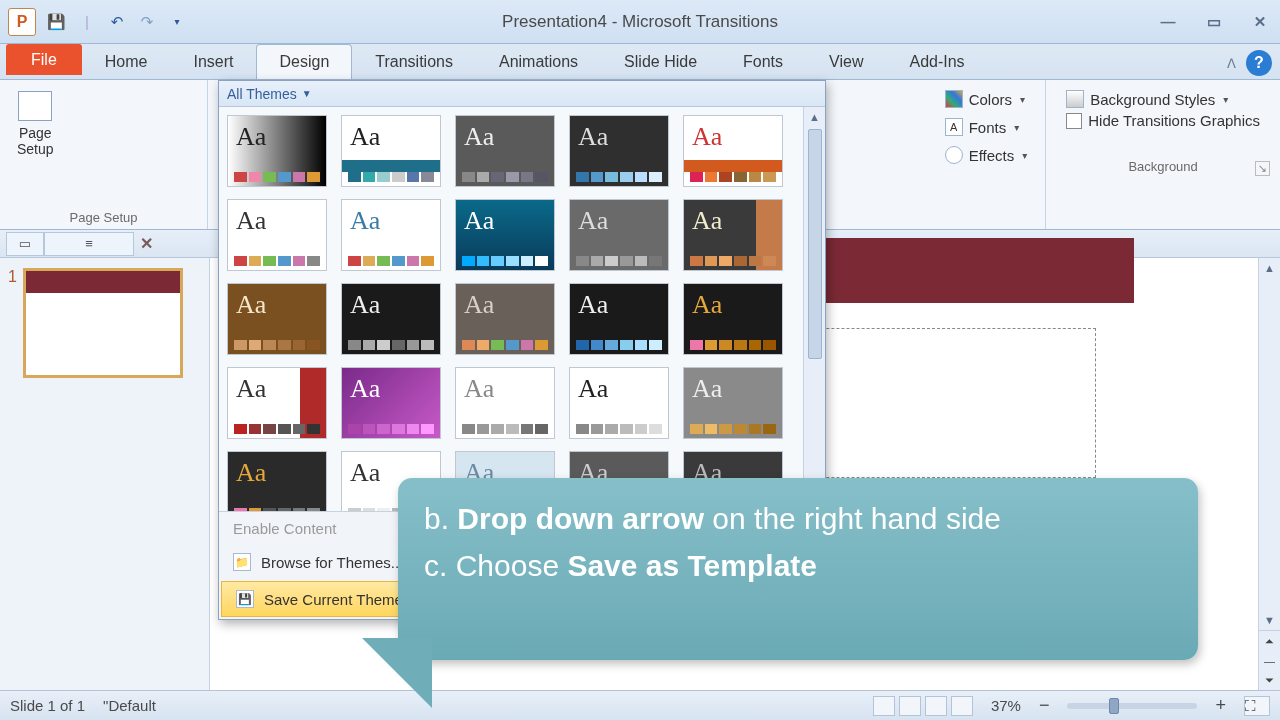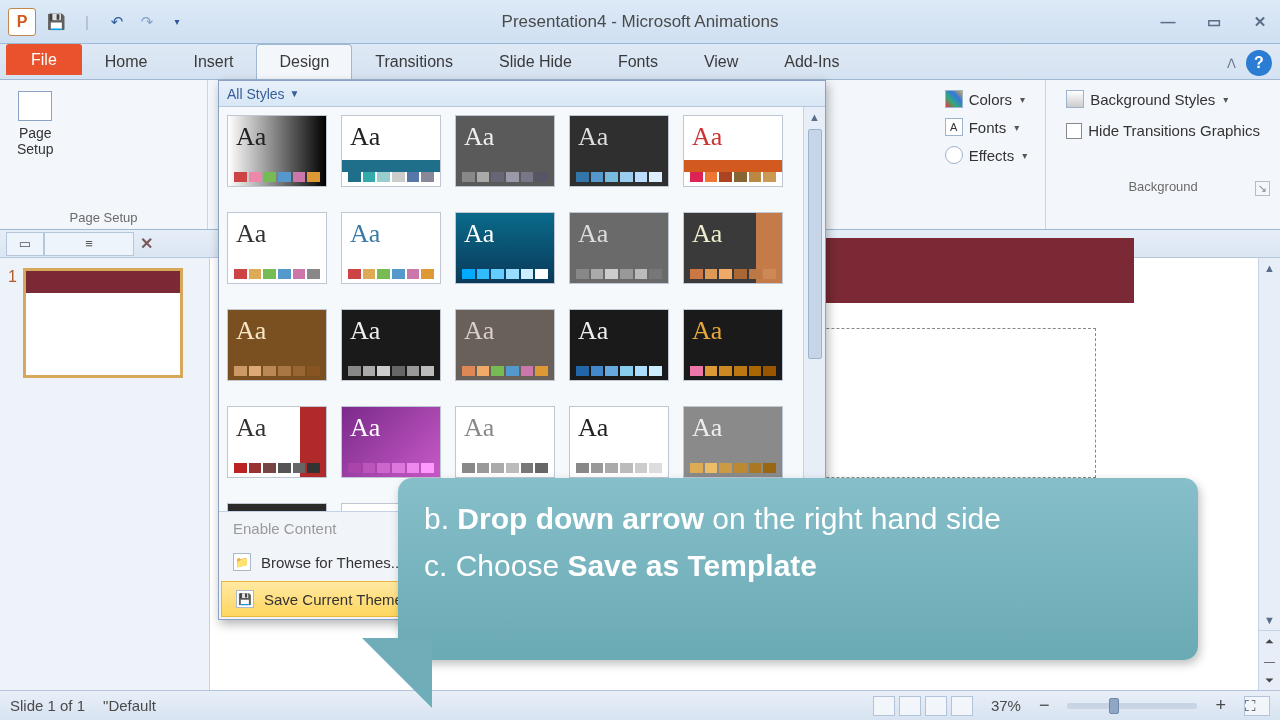--- a/index.html
+++ b/index.html
@@ -30,40 +30,40 @@
 .group-body { flex:1; display:flex; align-items:flex-start; gap:12px;}
 .vbtn { display:flex; flex-direction:column; align-items:center; gap:4px; padding:4px 6px; cursor:pointer; font-size:14px; color:#333; border:1px solid transparent; border-radius:3px;}
 .vbtn-icon { width:34px; height:30px; border:1px solid #8aa3c4; background:#fff; }
 .vbtn small{font-size:12px; color:#666;}
 
 
 .themes-panel { position:absolute; left:218px; top:0; width:608px; height:540px; background:#f6f9fc; border:1px solid #8aa3c4; box-shadow:2px 4px 10px rgba(0,0,0,.3); z-index:50; display:flex; flex-direction:column;}
 .themes-header { height:26px; background:linear-gradient(#e8f0fa,#d8e6f5); display:flex; align-items:center; padding:0 8px; font-size:14px; color:#355e9b; border-bottom:1px solid #b5c8df;}
 .themes-header .arrow{margin-left:5px; font-size:10px; color:#355e9b;}
 .themes-grid-wrap { flex:1; position:relative; overflow:hidden;}
-.themes-grid { padding:8px 30px 8px 8px; display:grid; grid-template-columns:repeat(5, 100px); gap:25px 14px; align-content:start;}
+.themes-grid { padding:8px 30px 8px 8px; display:grid; grid-template-columns:repeat(5, 100px); gap:12px 14px; align-content:start;}
 .theme-thumb { height:72px; background:#fff; border:1px solid #bfc8d2; position:relative; cursor:pointer; overflow:hidden;}
 .theme-thumb .aa { position:absolute; top:6px; left:8px; font-family:Georgia,serif; font-size:26px; font-weight:500; }
 .theme-thumb .swatch { position:absolute; bottom:4px; left:6px; right:6px; height:10px; display:flex; gap:2px;}
 .theme-thumb .swatch span{flex:1;}
 .themes-scroll { position:absolute; right:0; top:0; bottom:0; width:22px; background:#e7eef7; border-left:1px solid #c3d2e4; display:flex; flex-direction:column; align-items:center;}
 .scroll-btn{height:20px; width:100%; display:flex; align-items:center; justify-content:center; color:#5a6e8a; font-size:11px; cursor:pointer;}
 .scroll-thumb{width:14px; background:#c6d5e7; border:1px solid #9eb3cd; border-radius:2px; margin:2px 0;}
 .themes-footer { border-top:1px solid #c3d2e4; background:#f1f5fa;}
 .footer-item { padding:8px 14px; font-size:15px; color:#333; display:flex; align-items:center; gap:10px; cursor:pointer;}
 .footer-item.highlight { background:linear-gradient(#ffe9a3,#ffd65e); border:1px solid #e9b83b; margin:2px;}
 .footer-item.disabled { color:#9a9a9a;}
 .footer-icon { width:18px; height:18px; border:1px solid #aab9cc; background:#fff; font-size:11px; display:flex; align-items:center; justify-content:center;}
 
 
 .right-group { padding:8px 14px 2px; display:flex; flex-direction:column; gap:6px; border-right:1px solid #c5d5e8;}
 .rrow { display:flex; align-items:center; gap:6px; font-size:15px; color:#333; cursor:pointer; padding:2px 4px;}
 .rrow .ricon { width:18px; height:18px; border:1px solid #9eb3cd; background:#fff; display:flex; align-items:center; justify-content:center; font-size:11px;}
 .rrow .caret { font-size:10px; color:#555; margin-left:2px;}
-.bg-group { padding:8px 16px 2px; display:flex; flex-direction:column; gap:10px;}
+.bg-group { padding:8px 16px 2px; display:flex; flex-direction:column; }
 .chk { width:16px; height:16px; border:1px solid #888; background:#fff;}
 
 
 .viewstrip { height:28px; background:linear-gradient(#e6eef8,#dbe6f3); border-bottom:1px solid #b7c7db; display:flex; align-items:center; padding:0 6px; gap:0;}
 .vs-btn { width:70px; height:24px; border:1px solid #b7c7db; background:#eef4fb; display:flex; align-items:center; justify-content:center; cursor:pointer; font-size:13px; color:#555;}
 .vs-close { margin-left:6px; color:#7a5a5a; font-size:16px; cursor:pointer; font-weight:bold;}
 
 
 .main { position:absolute; top:258px; left:0; right:0; bottom:30px; display:flex; background:#fff;}
 .thumb-pane { width:210px; background:#eef3f9; border-right:1px solid #c5d2e2; padding:10px 8px;}
@@ -98,34 +98,35 @@
 
 <div class="titlebar">
   <div class="app-icon">P</div>
   <div class="qat">
     <div class="qat-btn">💾</div>
     <div class="qat-btn" style="color:#aac;">|</div>
     <div class="qat-btn">↶</div>
     <div class="qat-btn" style="opacity:.5;">↷</div>
     <div class="qat-btn" style="font-size:10px;">▾</div>
   </div>
-  <div class="title-text">Presentation4  -  Microsoft Animations</div>
+  <div class="title-text">Presentation4  -  Microsoft Transitions</div>
   <div class="win-controls">
     <div class="win-btn">—</div>
     <div class="win-btn">▭</div>
     <div class="win-btn">✕</div>
   </div>
 </div>
 
 <div class="tabs">
   <div class="tab file">File</div>
   <div class="tab">Home</div>
   <div class="tab">Insert</div>
   <div class="tab active">Design</div>
   <div class="tab">Transitions</div>
+  <div class="tab">Animations</div>
   <div class="tab">Slide Hide</div>
   <div class="tab">Fonts</div>
   <div class="tab">View</div>
   <div class="tab">Add-Ins</div>
   <div class="tab-right">
     <div class="collapse-btn">ᐱ</div>
     <div class="help-btn">?</div>
   </div>
 </div>
 
@@ -167,21 +168,21 @@
       </div>
     <div class="rrow">
         <span class="chk"></span>
         <span>Hide Transitions Graphics</span>
       </div>
     <div class="group-label" style="margin-top:28px; position:relative;"><span>Background</span><span style="position:absolute; right:-6px; bottom:0; font-size:11px; color:#888; border:1px solid #bbb; padding:0 2px;">↘</span></div>
   </div>
 
   <div class="themes-panel">
     <div class="themes-header">
-      <span>All Styles</span>
+      <span>All Themes</span>
       <span class="arrow">▼</span>
     </div>
     <div class="themes-grid-wrap">
       <div class="themes-grid" id="themes-grid">
           <div class="theme-thumb" style="background: linear-gradient(90deg, rgb(255, 255, 255), rgb(0, 0, 0));">
             <div class="aa" style="color: rgb(34, 34, 34);">Aa</div>
             <div class="swatch">
               <span style="background: rgb(204, 68, 68);"></span>
               <span style="background: rgb(238, 136, 170);"></span>
               <span style="background: rgb(119, 187, 85);"></span>

